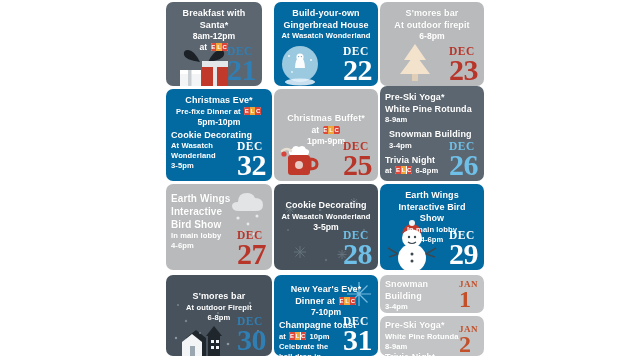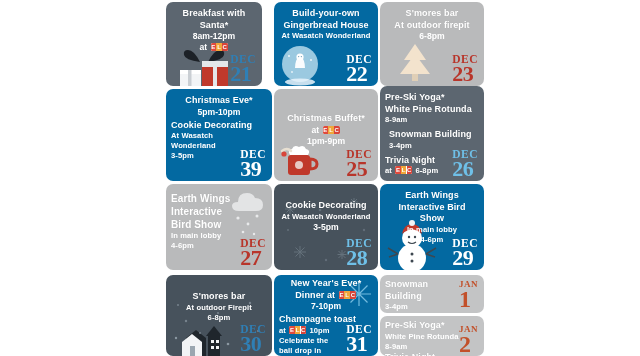--- a/index.html
+++ b/index.html
@@ -100,21 +100,21 @@
     line-height: 1;
   }
   .date-stamp .mon {
     display: block;
     font-size: 11.5px;
     font-weight: bold;
     letter-spacing: 0.5px;
   }
   .date-stamp .day {
     display: block;
-    font-size: 22px;
+    font-size: 30px;
     font-weight: bold;
     letter-spacing: -0.5px;
     margin-top: -2px;
   }
   .date-stamp.small .mon { font-size: 9px; }
   .date-stamp.small .day { font-size: 24px; }
   .d-blue  { color: #2f7fb5; }
   .d-white { color: #ffffff; }
   .d-red   { color: #b8352a; }
   .d-skyblue { color: #6fc0e8; }
@@ -199,33 +199,37 @@
     <div class="date-stamp d-red">
       <span class="mon">DEC</span>
       <span class="day">23</span>
     </div>
   </div>
 
   <div class="cell bg-blue" style="left:0px; top:89px; width:106px; height:92px;">
     <div class="content">
       <div class="ev-block">
         <div class="ev-title">Christmas Eve*</div>
+        <div class="ev-sub">
+          <span>Pre-fixe Dinner at</span>
+          <span class="elc"><i class="e">E</i><i class="l">L</i><i class="c">C</i></span>
+        </div>
         <div class="ev-time">5pm-10pm</div>
       </div>
     </div>
     <div class="content left" style="padding-top:2px;">
       <div class="ev-block">
         <div class="ev-title">Cookie Decorating</div>
         <div class="ev-sub" style="max-width:58px;">At Wasatch Wonderland</div>
         <div class="ev-sub">3-5pm</div>
       </div>
     </div>
     <div class="date-stamp d-white">
       <span class="mon">DEC</span>
-      <span class="day">39</span>
+      <span class="day">32</span>
     </div>
   </div>
 
   <div class="cell bg-gray" style="left:108px; top:89px; width:104px; height:92px;">
     <svg class="art" style="left:4px; bottom:0px;" width="46" height="44" viewBox="0 0 46 44">
       <path d="M12 18 q-3 -5 2 -6 q2 -5 7 -2 q5 -3 7 2 q5 1 2 6z" fill="#ffffff"></path>
       <rect x="10" y="18" width="22" height="20" rx="3" fill="#c0392b"></rect>
       <path d="M32 22 q7 0 7 5 q0 5 -7 5z" fill="none" stroke="#c0392b" stroke-width="3"></path>
       <circle cx="21" cy="28" r="4" fill="#e8c9c4"></circle>
       <path d="M4 14 q5 -4 9 0" stroke="#e8e0d2" stroke-width="2.5" fill="none" stroke-linecap="round"></path>
@@ -386,21 +390,21 @@
       <span class="day">30</span>
     </div>
   </div>
 
   <div class="cell bg-blue" style="left:108px; top:275px; width:104px; height:81px;">
     <svg class="art" style="right:4px; top:4px;" width="30" height="30" viewBox="0 0 30 30">
       <g stroke="#8fd0ef" stroke-width="1.2" opacity="0.8">
         <path d="M15 3 v24 M3 15 h24 M6.5 6.5 l17 17 M23.5 6.5 l-17 17"></path>
       </g>
     </svg>
-    <div class="content" style="padding-top:3px;">
+    <div class="content" style="padding-top:9px;">
       <div class="ev-block">
         <div class="ev-title">New Year's Eve*</div>
         <div class="ev-title">
           <span>Dinner at</span>
           <span class="elc"><i class="e">E</i><i class="l">L</i><i class="c">C</i></span>
         </div>
         <div class="ev-time">7-10pm</div>
       </div>
     </div>
     <div class="content left" style="padding-top:2px;">

